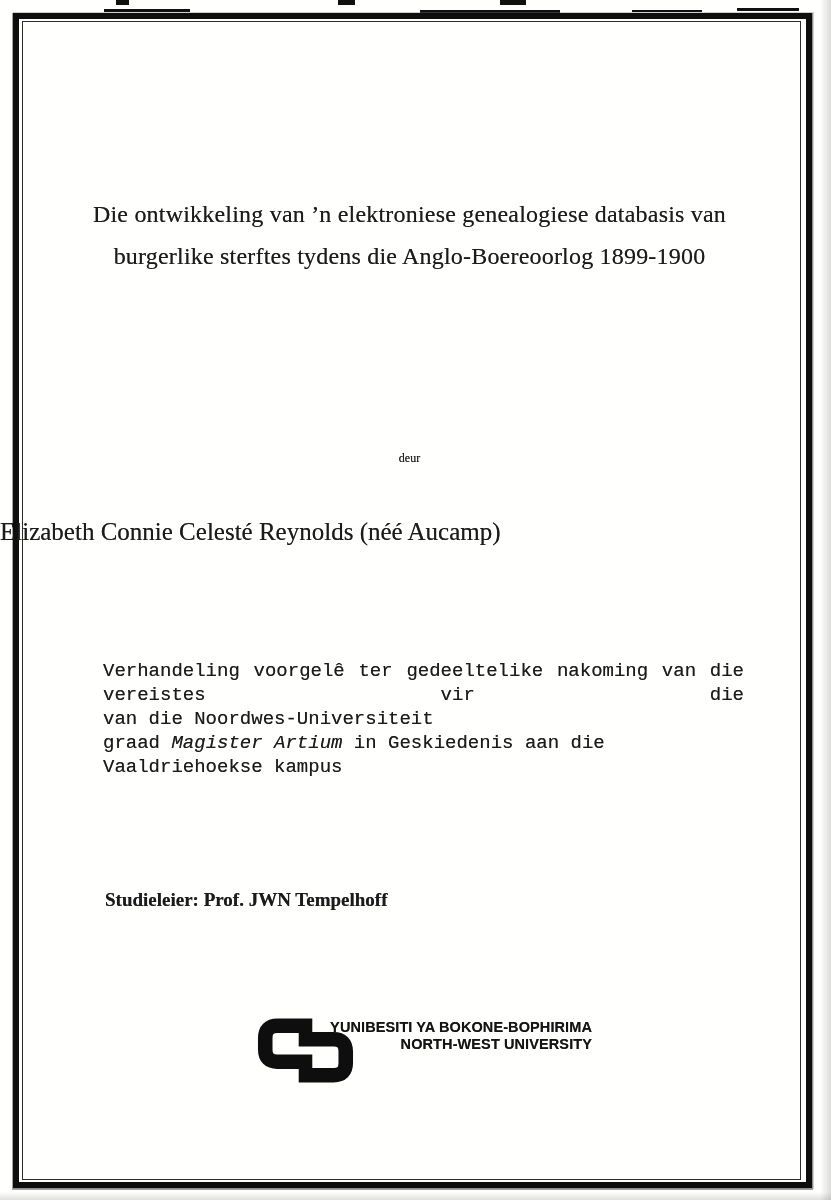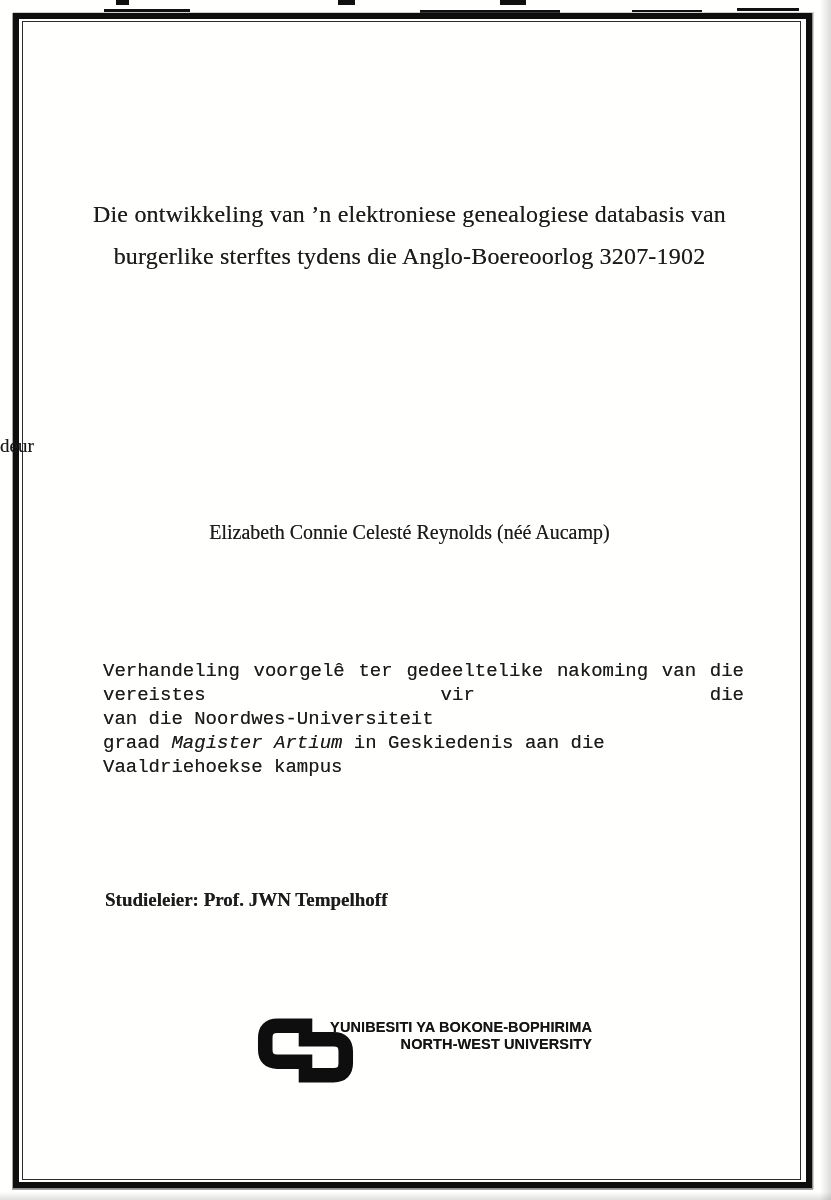--- a/index.html
+++ b/index.html
@@ -35,26 +35,26 @@
     position: absolute; left: 0; bottom: 0; width: 100%; height: 8px;
     background: linear-gradient(to bottom, rgba(0,0,0,0), rgba(60,60,60,.16));
   }
   .txt { text-shadow: 0 0 .5px rgba(20,20,20,.65); }
   .title-block {
     position: absolute; top: 193px; left: 60px; right: 72px;
     text-align: center; font-size: 24px; line-height: 42px;
     letter-spacing: .2px;
   }
   .byline {
-    position: absolute; top: 433px; left: 0; right: 12px;
-    text-align: left; font-size: 19px; line-height: 26px;
+    position: absolute; top: 445px; left: 0; right: 12px;
+    text-align: center; font-size: 12px; line-height: 26px;
   }
   .author {
     position: absolute; top: 517px; left: 0; right: 12px;
-    text-align: center; font-size: 20px; line-height: 30px;
+    font-size: 25px; line-height: 30px;
   }
   .statement {
     position: absolute; top: 659px; left: 103px; width: 641px;
     font-size: 19px; line-height: 24px; font-family: Liberation Mono, monospace;
   }
   .statement .just { text-align: justify; text-align-last: justify; }
   .supervisor-block {
     position: absolute; top: 886px; left: 105px;
     font-size: 19px; line-height: 27px; font-weight: bold;
   }
@@ -83,21 +83,21 @@
   <div class="artifact" style="left:737px; top:8px; width:62px; height:3px;"></div>
 
   <div class="edge-right"></div>
   <div class="edge-bottom"></div>
 
   <div class="frame-outer"></div>
   <div class="frame-inner"></div>
 
   <div class="title-block txt">
     <div>Die ontwikkeling van ’n elektroniese genealogiese databasis van</div>
-    <div>burgerlike sterftes tydens die Anglo-Boereoorlog 3207-1902</div>
+    <div>burgerlike sterftes tydens die Anglo-Boereoorlog 1899-1900</div>
   </div>
 
   <div class="byline txt">deur</div>
 
   <div class="author txt">Elizabeth Connie Celesté Reynolds (néé Aucamp)</div>
 
   <div class="statement txt">
     <div class="just">Verhandeling voorgelê ter gedeeltelike nakoming van die vereistes vir die</div>
     <div>van die Noordwes-Universiteit</div>
     <div><span>graad </span><i>Magister Artium</i><span> in Geskiedenis aan die Vaaldriehoekse kampus</span></div>

